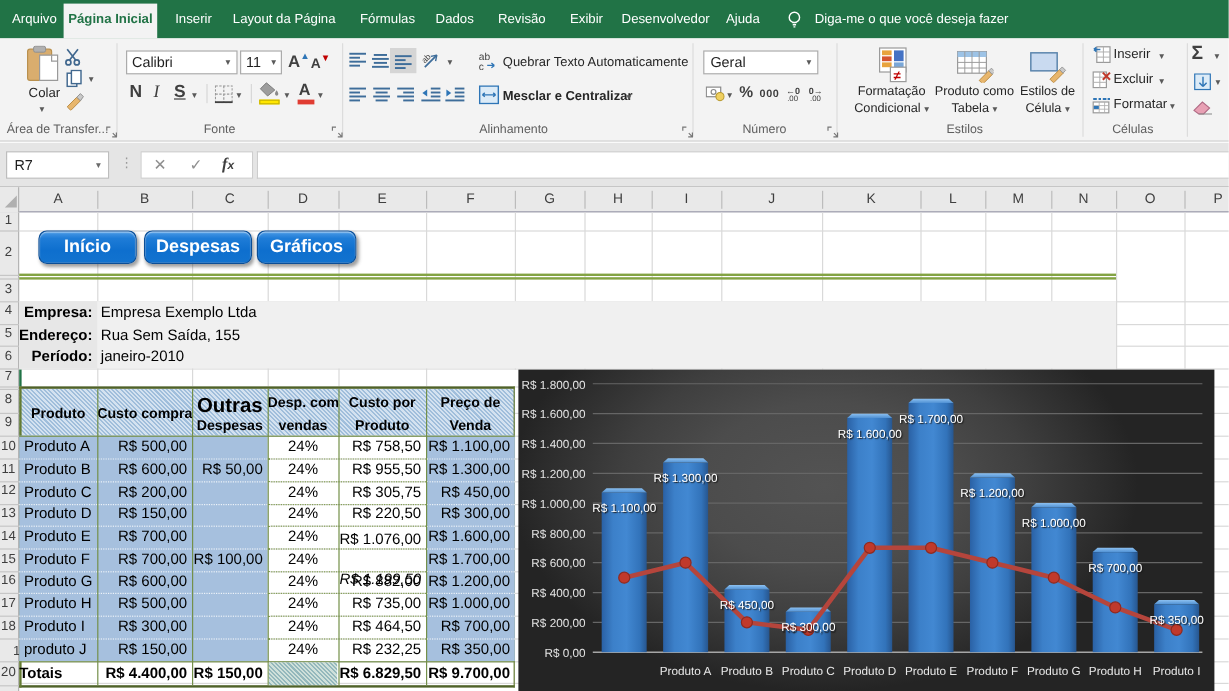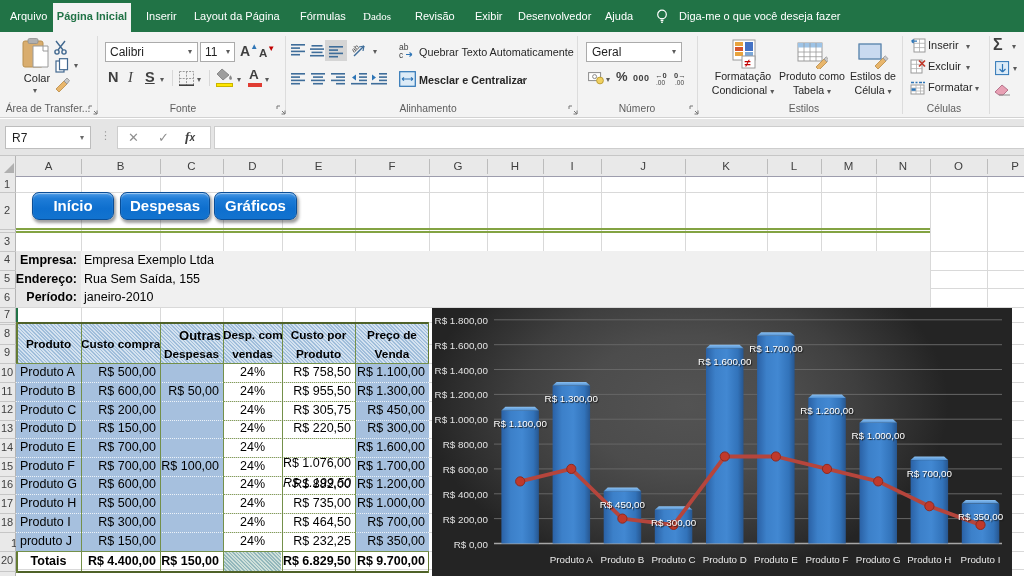--- a/index.html
+++ b/index.html
@@ -16,21 +16,21 @@
 .arr{color:#5a5a5a;font-size:8px;}
 </style></head><body>
 <div class="a" style="left:0;top:0;width:1024px;height:576px;overflow:hidden;">
 
 <div class="a" style="left:0;top:0;width:1024px;height:32px;background:#217346;"></div>
 <div class="a" style="left:53px;top:3px;width:78px;height:29px;background:#f3f3f3;"></div>
 <div class="a tab" style="left:10px;top:10px;">Arquivo</div>
 <div class="a tab" style="left:146px;top:10px;">Inserir</div>
 <div class="a tab" style="left:194px;top:10px;">Layout da Página</div>
 <div class="a tab" style="left:300px;top:10px;">Fórmulas</div>
-<div class="a tab" style="left:363px;top:10px;font-family:Liberation Serif, serif;">Dados</div>
+<div class="a tab" style="left:363px;top:10px;">Dados</div>
 <div class="a tab" style="left:415px;top:10px;">Revisão</div>
 <div class="a tab" style="left:475px;top:10px;">Exibir</div>
 <div class="a tab" style="left:518px;top:10px;">Desenvolvedor</div>
 <div class="a tab" style="left:605px;top:10px;">Ajuda</div>
 <div class="a" style="left:53px;top:10px;width:78px;text-align:center;color:#217346;font-size:11px;font-weight:bold;white-space:nowrap;">Página Inicial</div>
 <svg class="a" style="left:654px;top:8px;" width="16" height="17" viewBox="0 0 16 17">
 <circle cx="8" cy="6.5" r="4.3" fill="none" stroke="#fff" stroke-width="1.2"></circle>
 <path d="M6.2 10.8h3.6M6.6 12.6h2.8M7.2 14.4h1.6" stroke="#fff" stroke-width="1.1" fill="none"></path>
     </svg>
 <div class="a tab" style="left:679px;top:10px;">Diga-me o que você deseja fazer</div>
@@ -404,21 +404,21 @@
 border:1.5px solid #0a4e97;box-shadow:1.5px 2.5px 3px rgba(40,40,40,0.45), inset 0 1px 1px rgba(255,255,255,0.5);
 color:#fff;font-weight:bold;font-size:15px;text-align:center;line-height:25px;">Gráficos</div>
 <div class="a" style="left:16px;top:324px;width:413px;height:39.3px;
 background:repeating-linear-gradient(45deg,#d4e2f0 0px,#d4e2f0 1.3px,#a0bedb 1.3px,#a0bedb 2.5px);"></div>
 <div class="a" style="left:16px;top:321.8px;width:413px;height:2.2px;background:#4f6228;"></div>
 <div class="a" style="left:16px;top:571.0px;width:413px;height:1.8px;background:#4f6228;"></div>
 <div class="a" style="left:16px;top:322px;width:1.5px;height:250.5px;background:#647b33;"></div>
 <div class="a" style="left:427.5px;top:322px;width:1.5px;height:250.5px;background:#647b33;"></div>
 <div class="a ct bold" style="left:16px;top:337px;width:65px;text-align:center;font-size:11.8px;">Produto</div>
 <div class="a ct bold" style="left:81px;top:337px;width:79px;text-align:center;font-size:11.8px;">Custo compra</div>
-<div class="a ct bold" style="left:160px;top:327.5px;width:80px;text-align:center;font-size:13px;">Outras</div>
+<div class="a ct bold" style="left:160px;top:327.5px;width:63px;text-align:center;font-size:17px;">Outras</div>
 <div class="a ct bold" style="left:160px;top:347px;width:63px;text-align:center;font-size:11.8px;">Despesas</div>
 <div class="a ct bold" style="left:223px;top:327.5px;width:59px;text-align:center;font-size:11.8px;">Desp. com</div>
 <div class="a ct bold" style="left:223px;top:347px;width:59px;text-align:center;font-size:11.8px;">vendas</div>
 <div class="a ct bold" style="left:282px;top:327.5px;width:73px;text-align:center;font-size:11.8px;">Custo por</div>
 <div class="a ct bold" style="left:282px;top:347px;width:73px;text-align:center;font-size:11.8px;">Produto</div>
 <div class="a ct bold" style="left:355px;top:327.5px;width:74px;text-align:center;font-size:11.8px;">Preço de</div>
 <div class="a ct bold" style="left:355px;top:347px;width:74px;text-align:center;font-size:11.8px;">Venda</div>
 <div class="a" style="left:16px;top:363.3px;width:207px;height:187.3px;background:#a6c0de;"></div>
 <div class="a" style="left:355px;top:363.3px;width:74px;height:187.3px;background:#a6c0de;"></div>
 <div class="a" style="left:16px;top:382.0px;width:207px;height:0;border-top:1.3px dotted rgba(255,255,255,0.8);"></div>
@@ -464,21 +464,21 @@
 <div class="a ct rt" style="left:282px;top:402.5px;width:69px;">R$ 305,75</div>
 <div class="a ct rt" style="left:355px;top:402.5px;width:70px;">R$ 450,00</div>
 <div class="a ct" style="left:223px;top:402.5px;width:59px;text-align:center;">24%</div>
 <div class="a ct" style="left:20px;top:421.2px;">Produto D</div>
 <div class="a ct rt" style="left:81px;top:421.2px;width:75px;">R$ 150,00</div>
 <div class="a ct rt" style="left:282px;top:421.2px;width:69px;">R$ 220,50</div>
 <div class="a ct rt" style="left:355px;top:421.2px;width:70px;">R$ 300,00</div>
 <div class="a ct" style="left:223px;top:421.2px;width:59px;text-align:center;">24%</div>
 <div class="a ct" style="left:20px;top:439.9px;">Produto E</div>
 <div class="a ct rt" style="left:81px;top:439.9px;width:75px;">R$ 700,00</div>
-<div class="a ct rt" style="left:282px;top:456px;width:69px;">R$ 1.076,00</div>
+<div class="a ct rt" style="left:282px;top:442px;width:69px;">R$ 1.076,00</div>
 <div class="a ct rt" style="left:355px;top:439.9px;width:70px;">R$ 1.600,00</div>
 <div class="a ct" style="left:223px;top:439.9px;width:59px;text-align:center;">24%</div>
 <div class="a ct" style="left:20px;top:458.7px;">Produto F</div>
 <div class="a ct rt" style="left:81px;top:458.7px;width:75px;">R$ 700,00</div>
 <div class="a ct rt" style="left:160px;top:458.7px;width:59px;">R$ 100,00</div>
 <div class="a ct rt" style="left:282px;top:476px;width:69px;font-style:italic;">R$ 1.199,50</div>
 <div class="a ct rt" style="left:355px;top:458.7px;width:70px;">R$ 1.700,00</div>
 <div class="a ct" style="left:223px;top:458.7px;width:59px;text-align:center;">24%</div>
 <div class="a ct" style="left:20px;top:477.4px;">Produto G</div>
 <div class="a ct rt" style="left:81px;top:477.4px;width:75px;">R$ 600,00</div>
@@ -500,21 +500,21 @@
 <div class="a ct rt" style="left:282px;top:533.5px;width:69px;">R$ 232,25</div>
 <div class="a ct rt" style="left:355px;top:533.5px;width:70px;">R$ 350,00</div>
 <div class="a ct" style="left:223px;top:533.5px;width:59px;text-align:center;">24%</div>
 <div class="a" style="left:81px;top:324px;width:1.2px;height:247.0px;background:#74904a;"></div>
 <div class="a" style="left:160px;top:324px;width:1.2px;height:247.0px;background:#74904a;"></div>
 <div class="a" style="left:223px;top:324px;width:1.2px;height:247.0px;background:#74904a;"></div>
 <div class="a" style="left:282px;top:324px;width:1.2px;height:247.0px;background:#74904a;"></div>
 <div class="a" style="left:355px;top:324px;width:1.2px;height:247.0px;background:#74904a;"></div>
 <div class="a" style="left:16px;top:363.3px;width:413px;height:1.2px;background:#74904a;"></div>
 <div class="a" style="left:16px;top:550.6px;width:413px;height:1.4px;background:#74904a;"></div>
-<div class="a ct bold" style="left:16px;top:553.6px;width:65px;text-align:center;">Totais</div>
+<div class="a ct bold" style="left:16px;top:553.6px;width:65px;">Totais</div>
 <div class="a ct bold rt" style="left:81px;top:553.6px;width:75px;">R$ 4.400,00</div>
 <div class="a ct bold rt" style="left:160px;top:553.6px;width:59px;">R$ 150,00</div>
 <div class="a ct bold rt" style="left:282px;top:553.6px;width:69px;">R$ 6.829,50</div>
 <div class="a ct bold rt" style="left:355px;top:553.6px;width:70px;">R$ 9.700,00</div>
 <div class="a" style="left:224px;top:551.5px;width:57px;height:19.5px;
 background:repeating-linear-gradient(45deg,#cfe0da 0px,#cfe0da 1.3px,#94b8bc 1.3px,#94b8bc 2.5px);"></div>
 <div class="a" style="left:432px;top:308px;width:579.5px;height:268px;
 background:radial-gradient(ellipse 45% 64% at 44% 36%,#535353 0%,#4c4c4c 40%,#3f3f3f 65%,#2c2c2c 90%,#242424 100%);"></div>
 <svg class="a" style="left:432px;top:308px;" width="579.5" height="268" viewBox="0 0 579.5 268">
       <defs>

